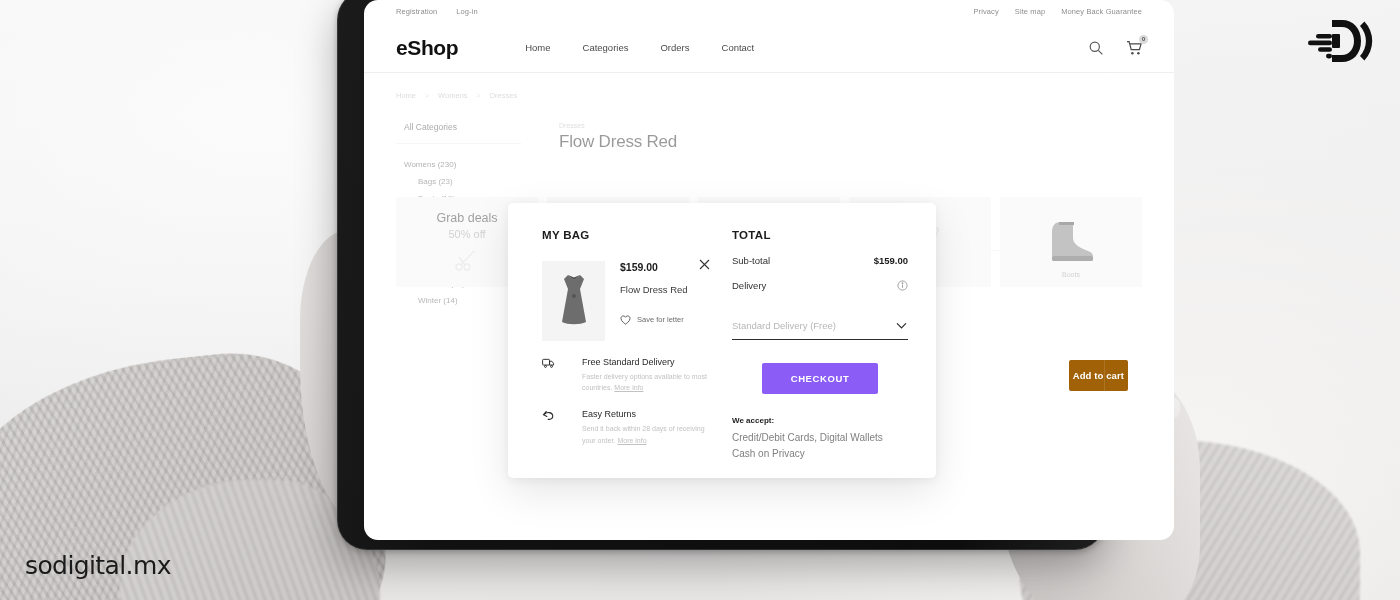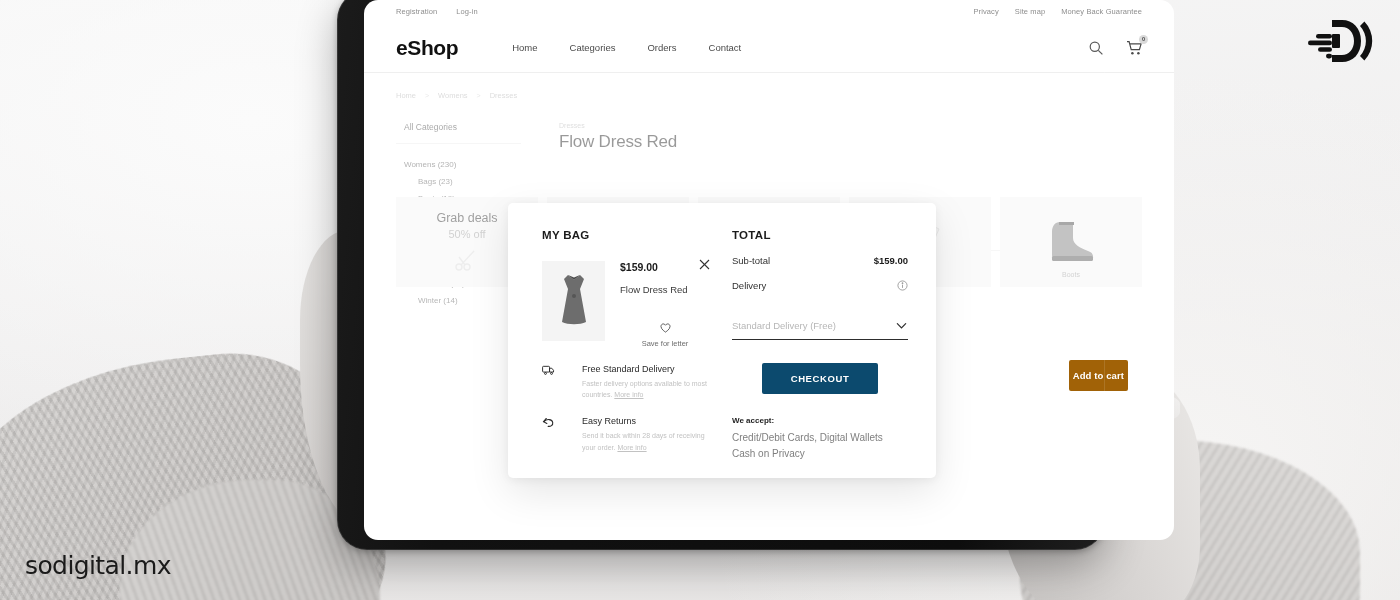--- a/index.html
+++ b/index.html
@@ -124,20 +124,21 @@
     padding:0 32px; font-size:7.5px; color:#8e8e8e;
     letter-spacing:.1px;
   }
   .utilbar .left, .utilbar .right { display:flex; gap:19px; }
   .utilbar .right { margin-left:auto; gap:16px; }
 
   
   .header {
     height:50px; display:flex; align-items:center; padding:0 32px;
     border-bottom:1px solid #efefef;
+    gap:13px;
   }
   .brand { font-size:21px; font-weight:700; color:#111; letter-spacing:-.4px; }
   .nav { display:flex; gap:32px; margin-left:54px; }
   .nav a { font-size:9.5px; color:#4a4a4a; text-decoration:none; }
   .header-icons { margin-left:auto; display:flex; align-items:center; gap:22px; }
   .icon-btn { position:relative; width:16px; height:16px; color:#555; }
   .cart-badge {
     position:absolute; right:-6px; top:-5px;
     background:#d9d9d9; color:#444;
     font-size:5.5px; min-width:9px; height:9px; line-height:9px;
@@ -210,42 +211,42 @@
     width:63px; height:80px; background:#f4f4f4; flex:0 0 63px;
     display:flex; align-items:center; justify-content:center;
   }
   .bag-info { flex:1; padding-left:15px; position:relative; }
   .bag-price { font-size:10.5px; font-weight:700; color:#1b1b1b; }
   .bag-close {
     position:absolute; right:0; top:-2px; width:11px; height:11px;
     color:#333; cursor:pointer;
   }
   .bag-name { font-size:9.5px; color:#3a3a3a; margin-top:11px; }
-  .save-row { display:flex; align-items:center; gap:6px; margin-top:28px; font-size:7.5px; color:#6d6d6d;flex-direction:column; }
+  .save-row { display:flex; align-items:flex-start; gap:6px; margin-top:20px; font-size:7.5px; color:#6d6d6d; }
 
   .perk { display:flex; gap:27px; margin-top:16px; }
   .perk .pi { width:13px; flex:0 0 13px; color:#2b2b2b; padding-top:1px; }
   .perk-title { font-size:9px; color:#2a2a2a; }
   .perk-body { font-size:7px; color:#c2c2c2; line-height:1.6; margin-top:4px; max-width:132px; }
   .perk-body u { text-decoration:underline; }
 
   .trow { display:flex; align-items:center; justify-content:space-between; margin-top:14px; }
   .tlabel { font-size:9.5px; color:#303030; }
   .tvalue { font-size:9.5px; font-weight:700; color:#1b1b1b; }
   .info-dot { width:11px; height:11px; color:#8d8d8d; }
 
   .select-wrap {
     display:flex; align-items:center; justify-content:space-between;
     border-bottom:1.5px solid #2d2d2d; padding-bottom:7px; margin-top:28px;
   }
   .select-wrap .sv { font-size:9.5px; color:#b7b7b7; }
   .chev { color:#2d2d2d; width:13px; height:13px; }
 
   .checkout {
-    display:block; margin:23px auto 0; background:#0c4a6e; color:#fff;
+    display:block; margin:23px auto 0; background:#8b5cf6; color:#fff;
     border:none; font-size:9.5px; font-weight:700; letter-spacing:.6px;
     padding:10px 29px; border-radius:2px;
   }
   .accept-title { font-size:8px; font-weight:700; color:#1f1f1f; margin-top:22px; }
   .accept-body { font-size:10px; color:#7f7f7f; line-height:1.55; margin-top:5px; }
 
   
   .watermark {
     position:absolute; left:25px; bottom:20px;
     font-size:25px; color:#1a1a1a; letter-spacing:-.6px;

